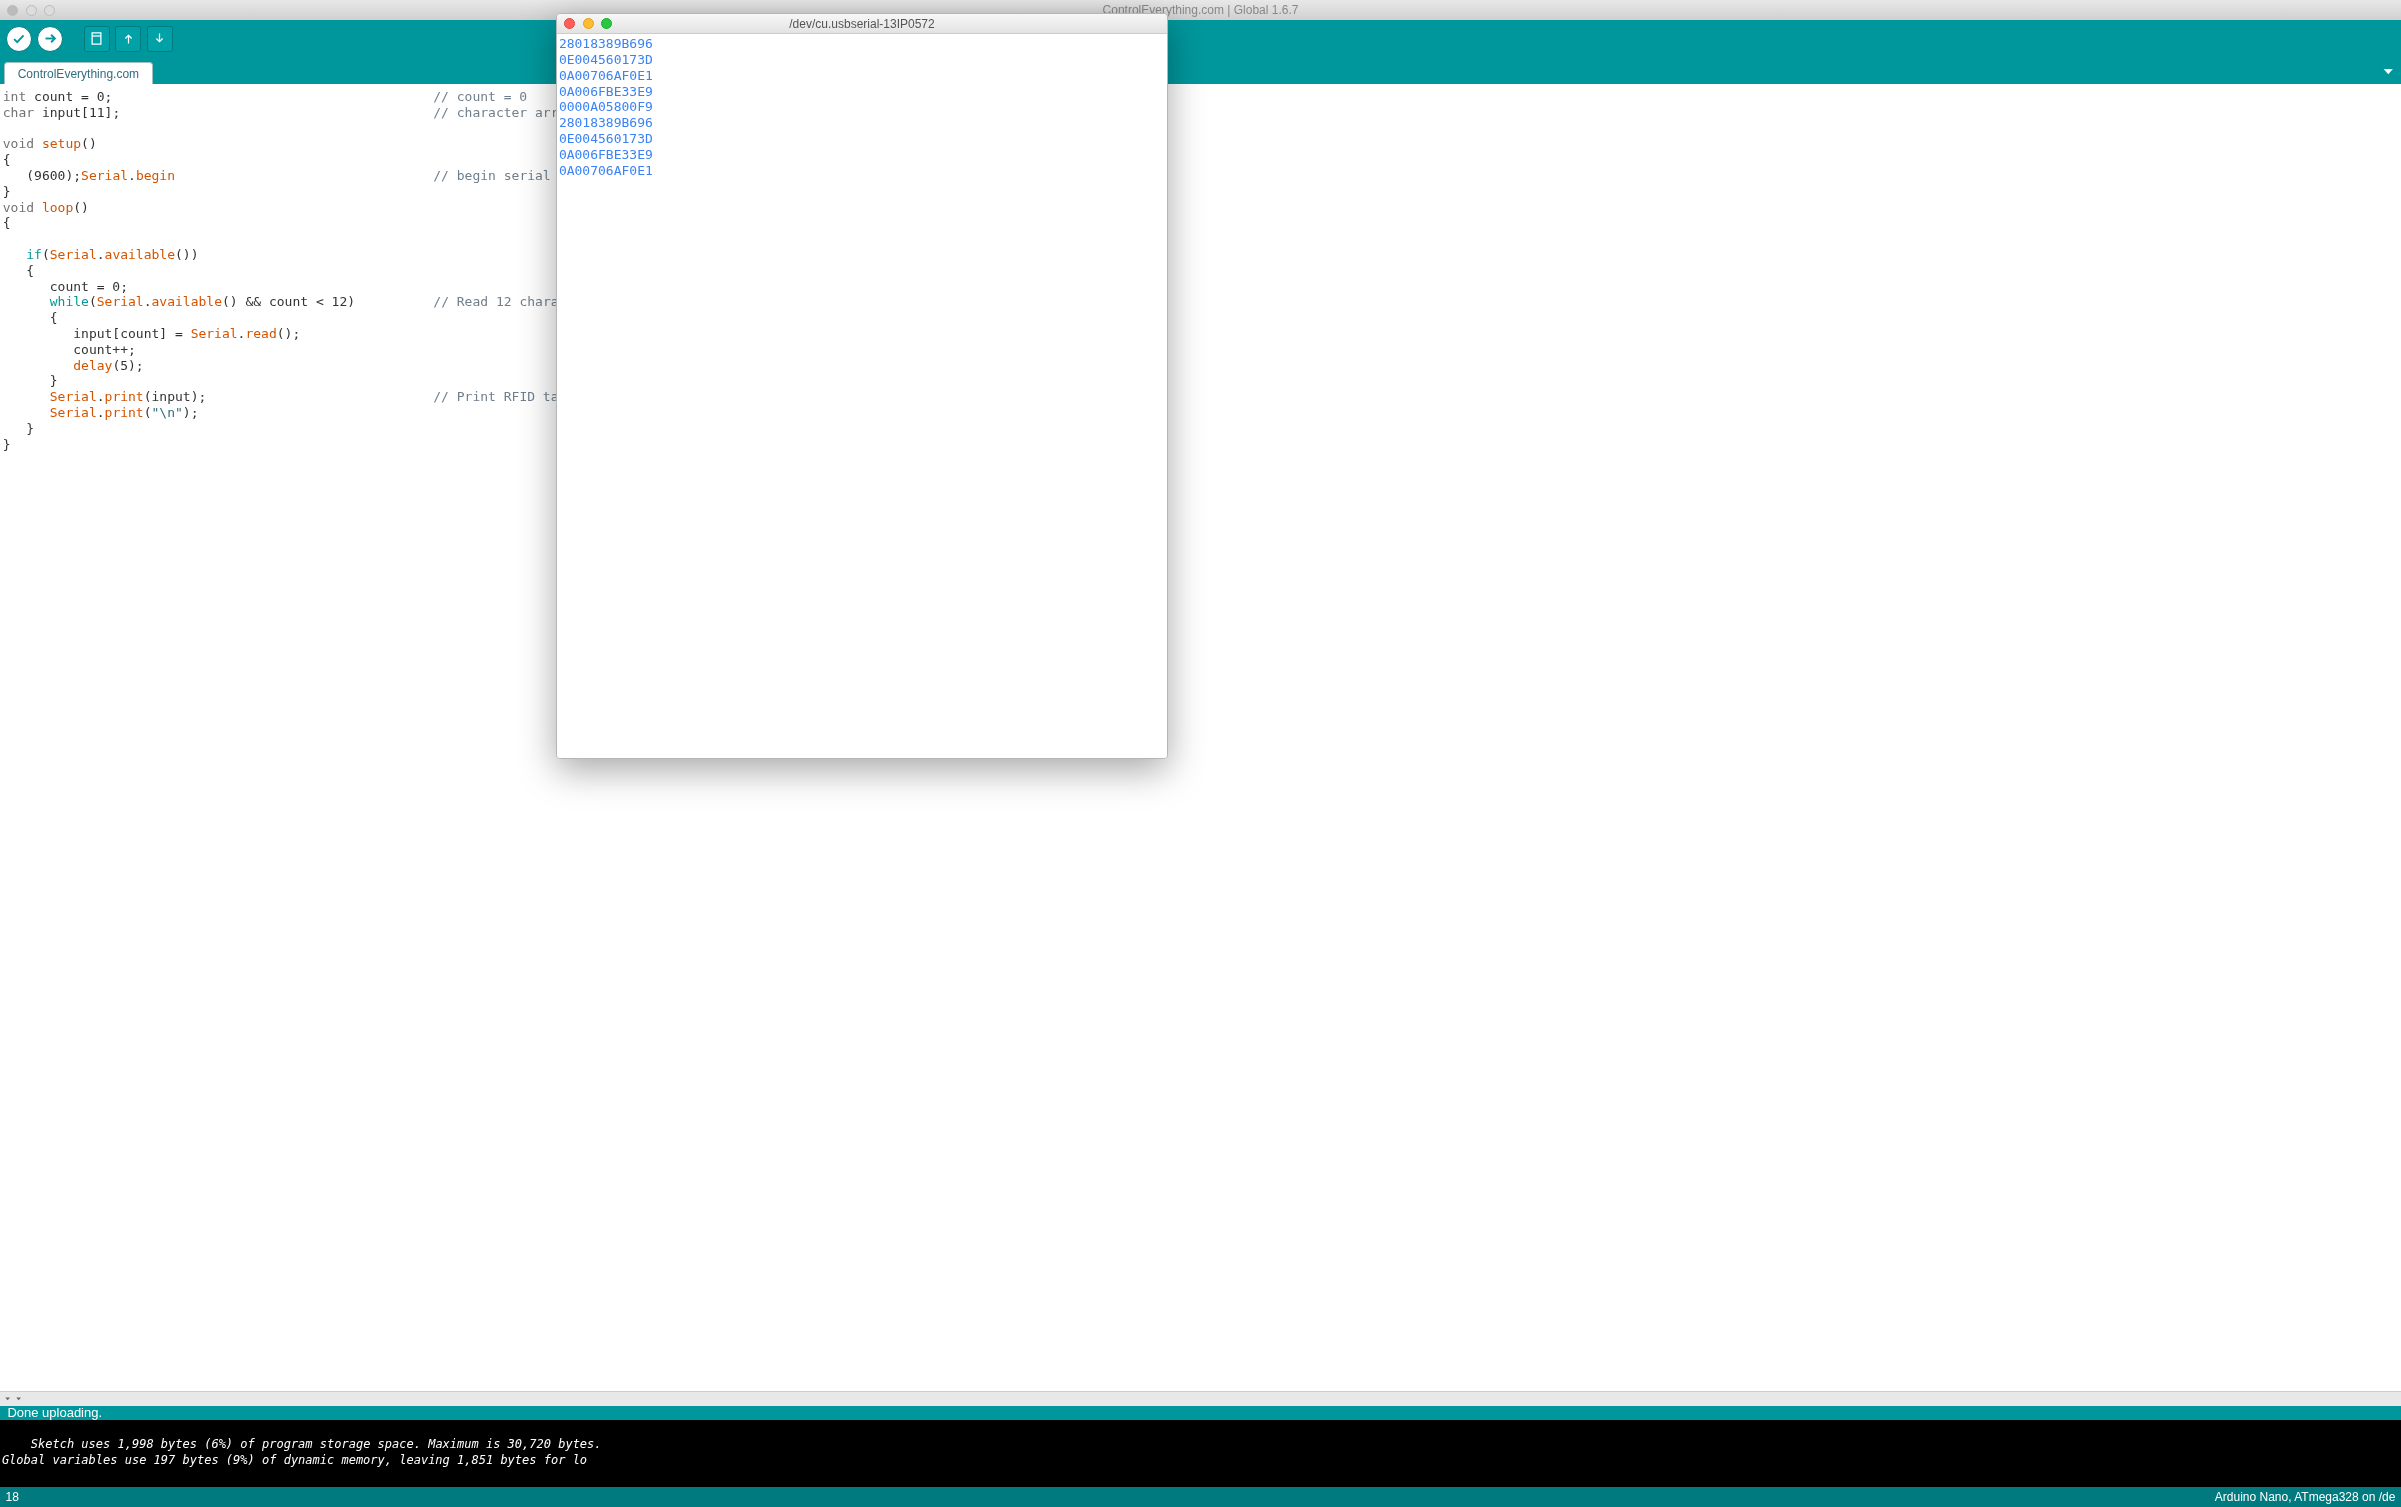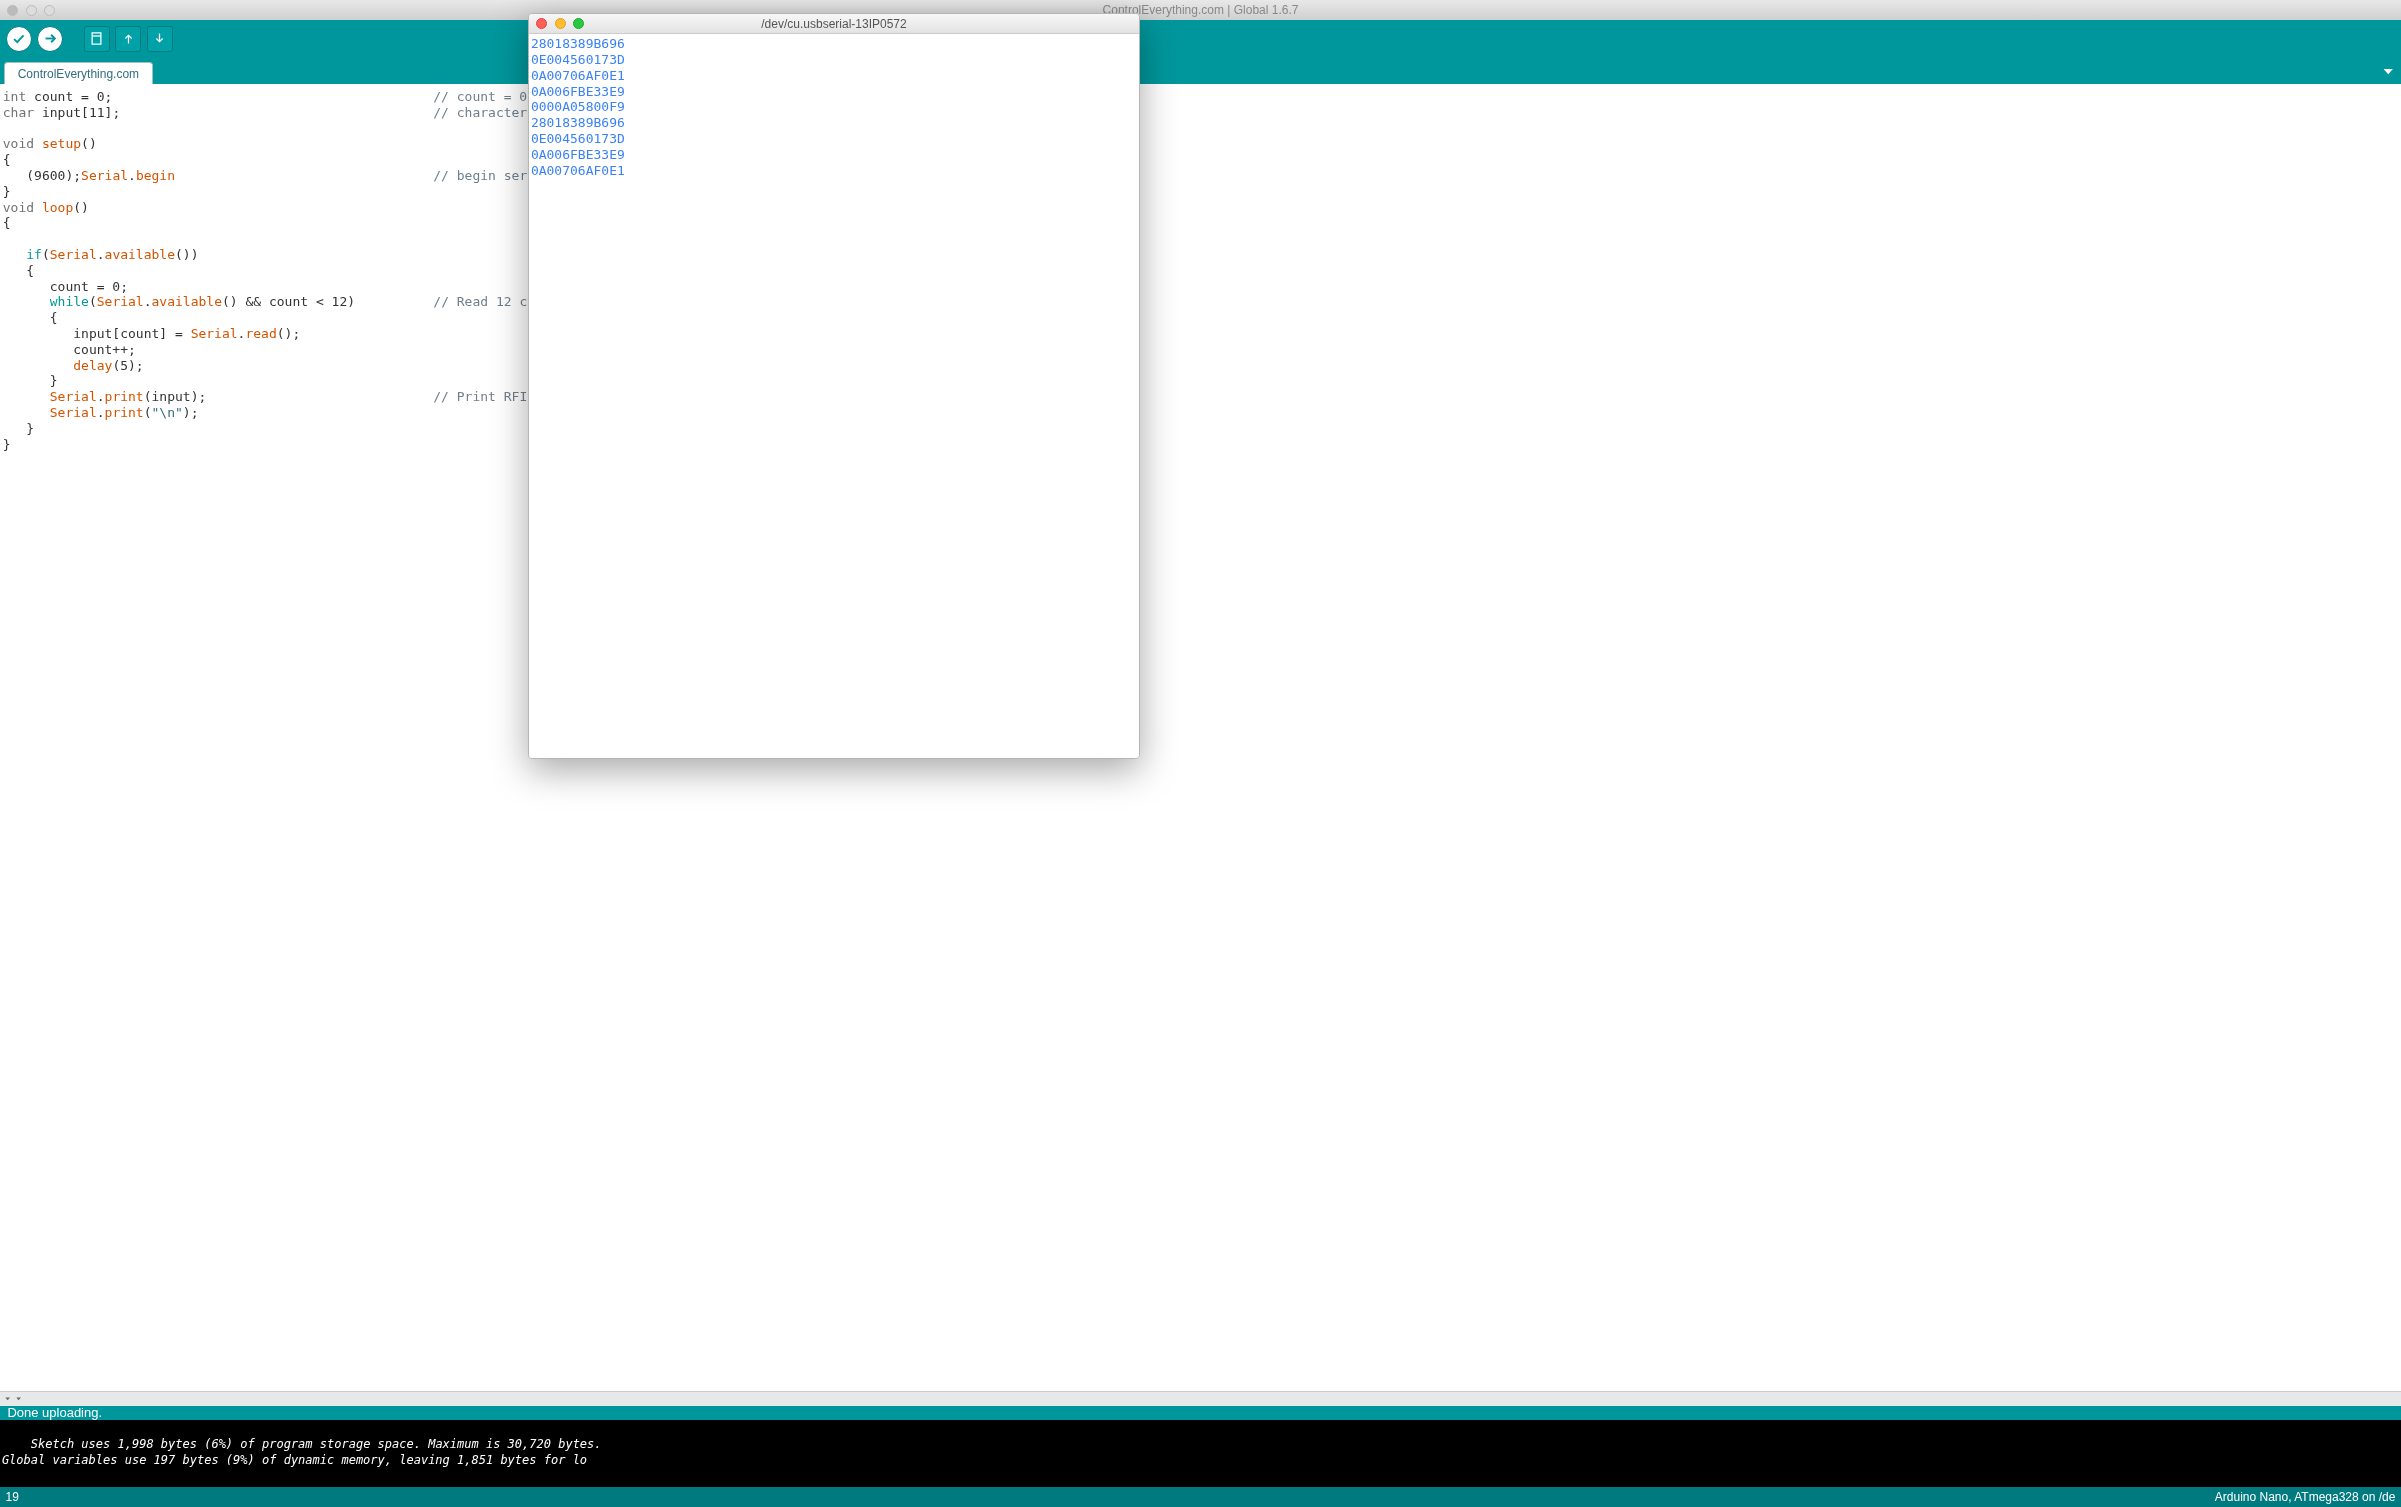--- a/index.html
+++ b/index.html
@@ -37,21 +37,21 @@
   .split-handle svg { width:9.3px; height:9.3px; color:#666;}
   
   .statusbar { height:14px; background:#00979c; color:#fff; font-size:13px; padding: 0 7.4px; display:flex; align-items:center; }
   
   .console { height:67px; background:#000; color:#fff; font-family: Menlo, Monaco, Consolas, monospace; font-size:12px; line-height:15.8px; padding: 1.9px 1.9px; overflow:auto; white-space:pre;font-style:italic; }
   
   .footer { height:20.4px; background:#007a7f; color:#fff; font-size:12px; display:flex; align-items:center; padding: 0 5.6px; }
   .footer .right { margin-left:auto; }
   
   
-  .serial-window { position:absolute; left:528px; top:13px; width:612px; height:746px; background:#f1f1f1; border:0.9px solid #b5b5b5; border-radius:4.6px; box-shadow: 0 11px 37px rgba(0,0,0,.35); display:flex; flex-direction:column; overflow:hidden; }
+  .serial-window { position:absolute; left:556px; top:13px; width:612px; height:746px; background:#f1f1f1; border:0.9px solid #b5b5b5; border-radius:4.6px; box-shadow: 0 11px 37px rgba(0,0,0,.35); display:flex; flex-direction:column; overflow:hidden; }
   .serial-titlebar { height:20.4px; background: linear-gradient(#f7f7f7, #e3e3e3); display:flex; align-items:center; justify-content:center; font-size:12px; color:#555; position:relative; border-bottom:0.9px solid #ccc;}
   .serial-titlebar .traffic-lights span.close  { background:#ff5f57; border-color:#e24640;}
   .serial-titlebar .traffic-lights span.min    { background:#febc2e; border-color:#dfa023;}
   .serial-titlebar .traffic-lights span.max    { background:#28c840; border-color:#1fa82f;}
   .serial-inputrow { display:flex; padding:7.4px 9.3px; gap:9.3px; background:#eee; border-bottom:0.9px solid #ddd;}
   .serial-input { flex:1; height:24px; border:1.9px solid #8fb9d8; border-radius:1.9px; background:#fff; padding: 0 5.6px; font-size:12px; outline:none;}
   .serial-send { width:65px; height:24px; background:linear-gradient(#fdfdfd,#efefef); border:0.9px solid #bbb; border-radius:3.7px; font-size:12px; }
   .serial-output { flex:1; background:#fff; font-family: Menlo, Monaco, Consolas, monospace; font-size:13px; line-height:15.8px; padding: 1.9px 1.9px; white-space:pre; overflow:auto; color:#3b82f6;}
   .serial-footer { height:33px; border-top:0.9px solid #ddd; background:#eee; display:flex; align-items:center; padding: 0 9.3px; gap:9.3px; font-size:13px;}
   .serial-footer .select { height:22px; background:#fff; border:0.9px solid #bbb; border-radius:2.8px; padding: 0 16.7px 0 7.4px; font-size:12px; position:relative; display:flex; align-items:center;}
@@ -132,21 +132,21 @@
   <div class="statusbar">
     <span>Done uploading.</span>
   </div>
 
   <div class="console">
     <span>Sketch uses 1,998 bytes (6%) of program storage space. Maximum is 30,720 bytes.
 Global variables use 197 bytes (9%) of dynamic memory, leaving 1,851 bytes for lo</span>
   </div>
 
   <div class="footer">
-    <span>19</span>
+    <span>18</span>
     <span class="right">Arduino Nano, ATmega328 on /de</span>
   </div>
 </div>
 
 <div class="serial-window">
   <div class="serial-titlebar">
     <div class="traffic-lights">
       <span class="close"></span>
       <span class="min"></span>
       <span class="max"></span>

